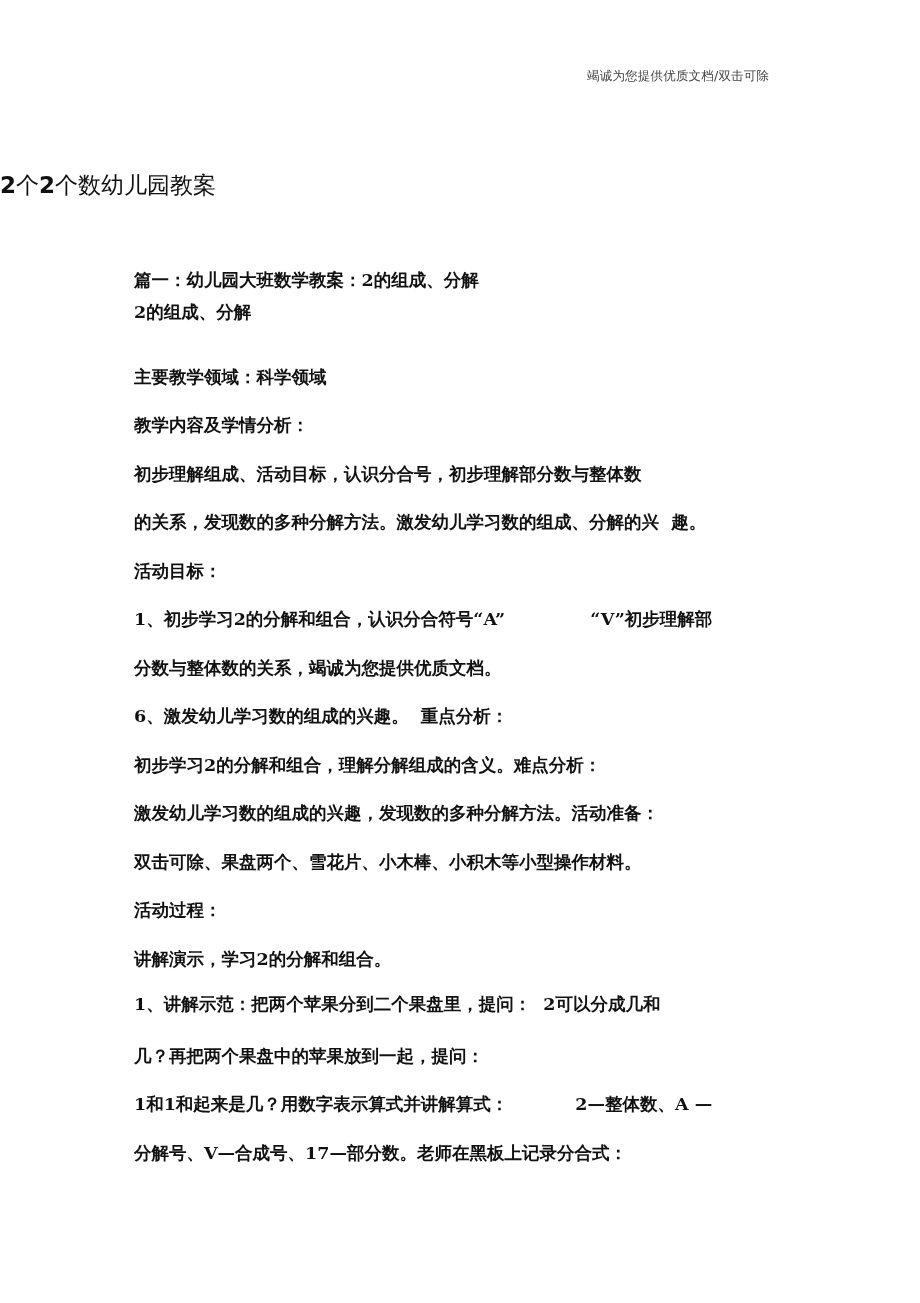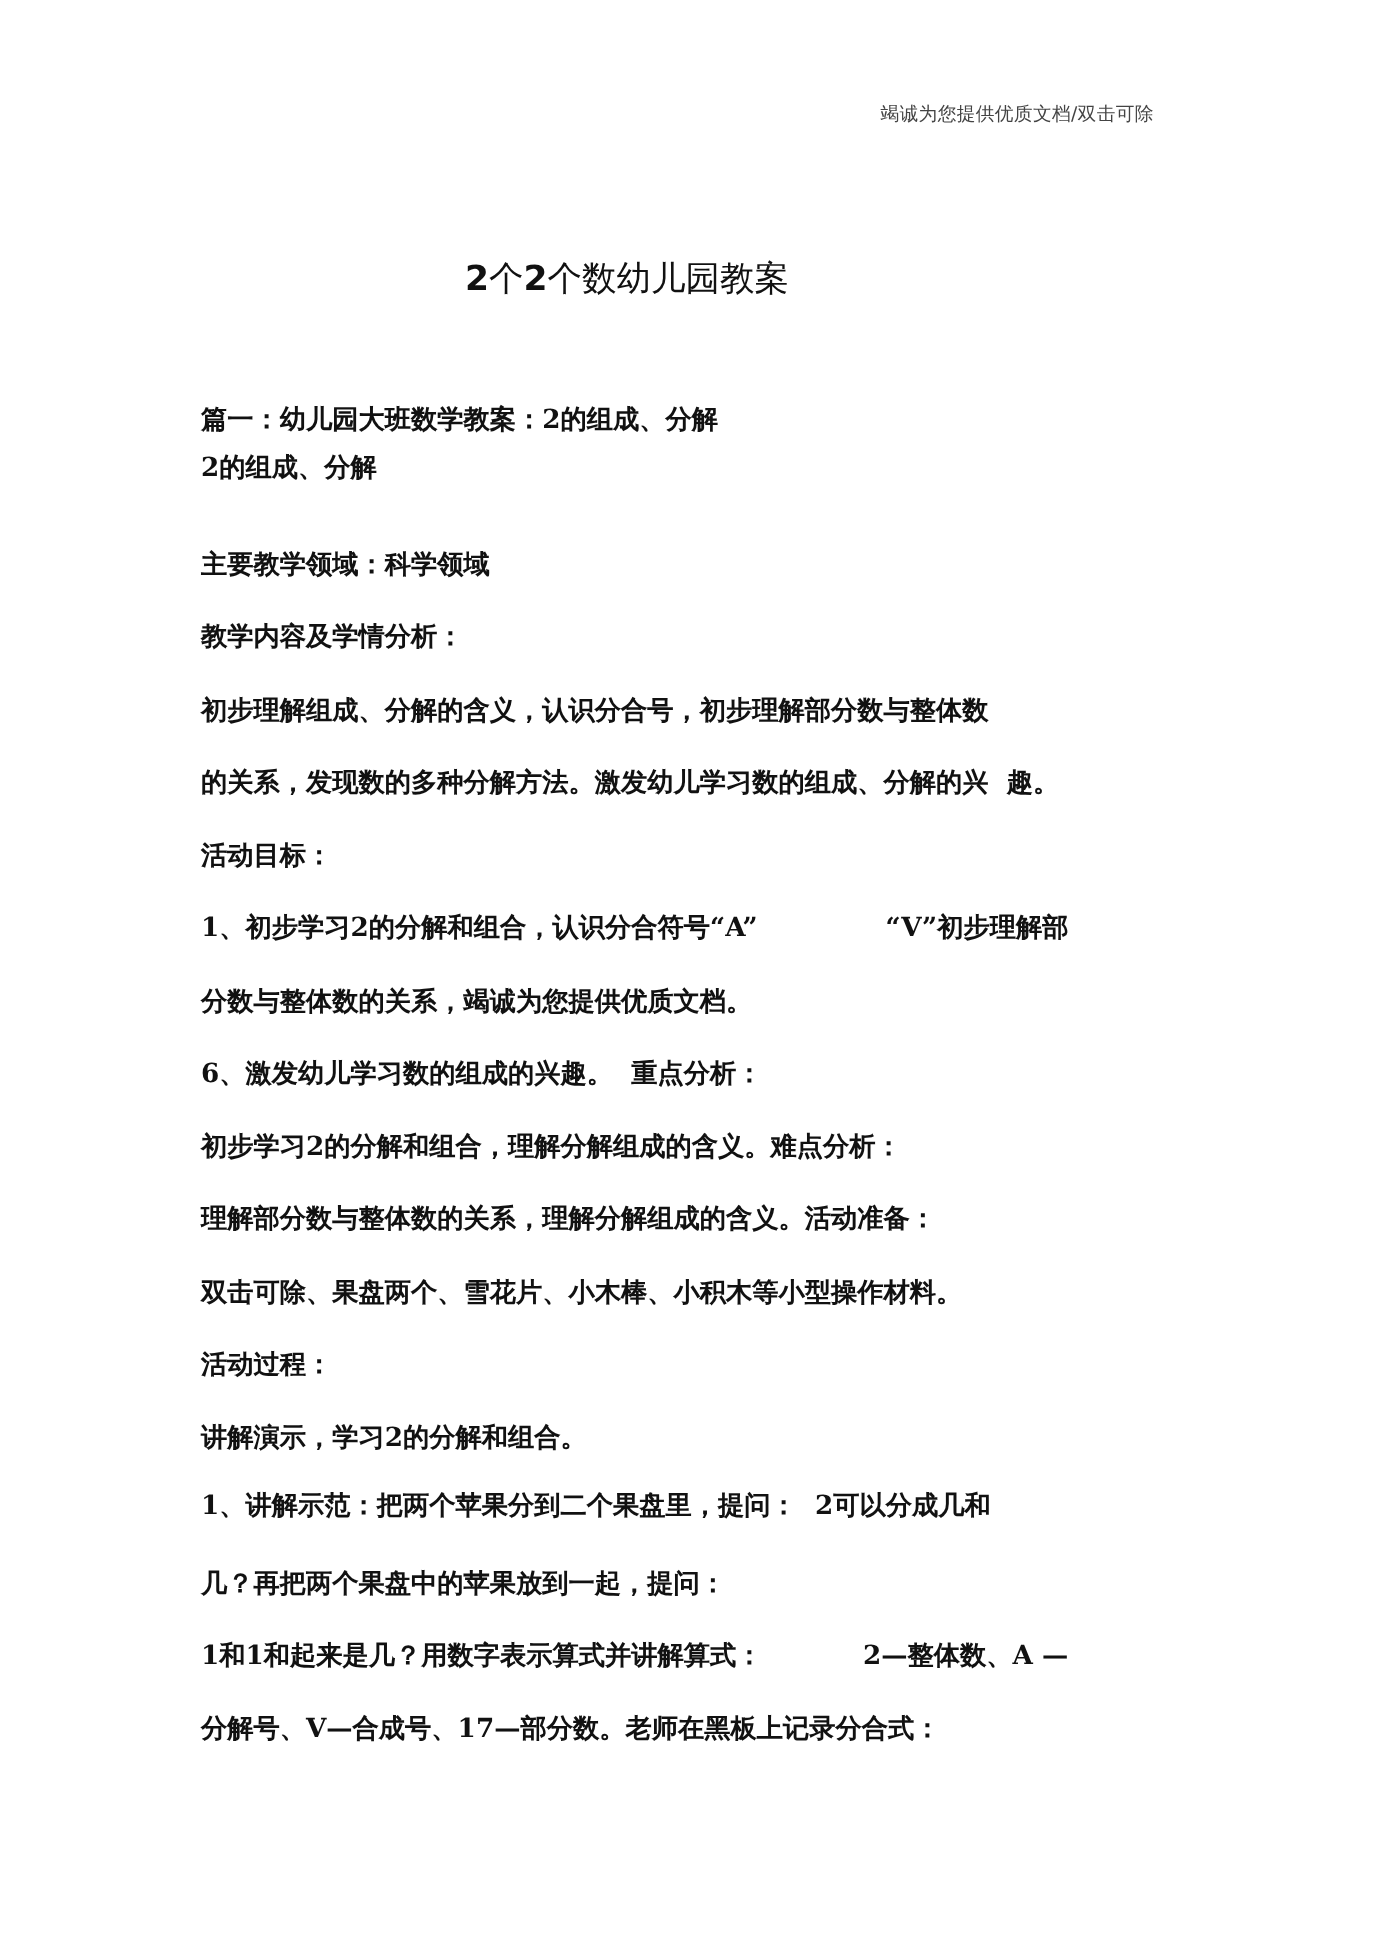--- a/index.html
+++ b/index.html
@@ -24,21 +24,20 @@
       color: #444444;
       letter-spacing: 0.2px;
       white-space: nowrap;
       text-align: center;
     }
     .title {
       position: absolute;
       top: 170px;
       left: 0;
       width: 836px;
-      text-align: center;
       font-family: "DejaVu Sans", "Liberation Sans", sans-serif;
       font-size: 23px;
       color: #111111;
       white-space: nowrap;
     }
     .title b {
       font-weight: bold;
     }
     .body {
       position: absolute;
@@ -63,28 +62,28 @@
 
 <div class="title">
   <b>2</b><span>个</span><b>2</b><span>个数幼儿园教案</span>
 </div>
 
 <div class="body">
   <div class="line" style="top:0px">篇一：幼儿园大班数学教案：2的组成、分解</div>
   <div class="line" style="top:32px">2的组成、分解</div>
   <div class="line" style="top:97px">主要教学领域：科学领域</div>
   <div class="line" style="top:145px">教学内容及学情分析：</div>
-  <div class="line" style="top:194px">初步理解组成、分解的含义，认识分合号，初步理解部分数与整体数</div>
+  <div class="line" style="top:194px">初步理解组成、活动目标，认识分合号，初步理解部分数与整体数</div>
   <div class="line" style="top:242px">的关系，发现数的多种分解方法。激发幼儿学习数的组成、分解的兴  趣。</div>
   <div class="line" style="top:291px">活动目标：</div>
   <div class="line" style="top:339px">1、初步学习2的分解和组合，认识分合符号“A”              “V”初步理解部</div>
   <div class="line" style="top:388px">分数与整体数的关系，竭诚为您提供优质文档。</div>
   <div class="line" style="top:436px">6、激发幼儿学习数的组成的兴趣。  重点分析：</div>
   <div class="line" style="top:485px">初步学习2的分解和组合，理解分解组成的含义。难点分析：</div>
-  <div class="line" style="top:533px">理解部分数与整体数的关系，理解分解组成的含义。活动准备：</div>
+  <div class="line" style="top:533px">激发幼儿学习数的组成的兴趣，发现数的多种分解方法。活动准备：</div>
   <div class="line" style="top:582px">双击可除、果盘两个、雪花片、小木棒、小积木等小型操作材料。</div>
   <div class="line" style="top:630px">活动过程：</div>
   <div class="line" style="top:679px">讲解演示，学习2的分解和组合。</div>
   <div class="line" style="top:724px">1、讲解示范：把两个苹果分到二个果盘里，提问：  2可以分成几和</div>
   <div class="line" style="top:776px">几？再把两个果盘中的苹果放到一起，提问：</div>
   <div class="line" style="top:824px">1和1和起来是几？用数字表示算式并讲解算式：           2—整体数、A —</div>
   <div class="line" style="top:873px">分解号、V—合成号、17—部分数。老师在黑板上记录分合式：</div>
 </div>
 
 </body></html>

